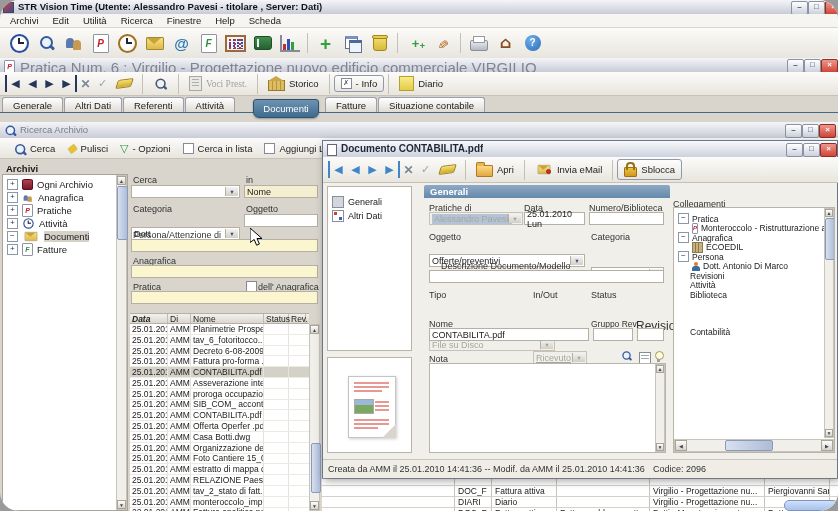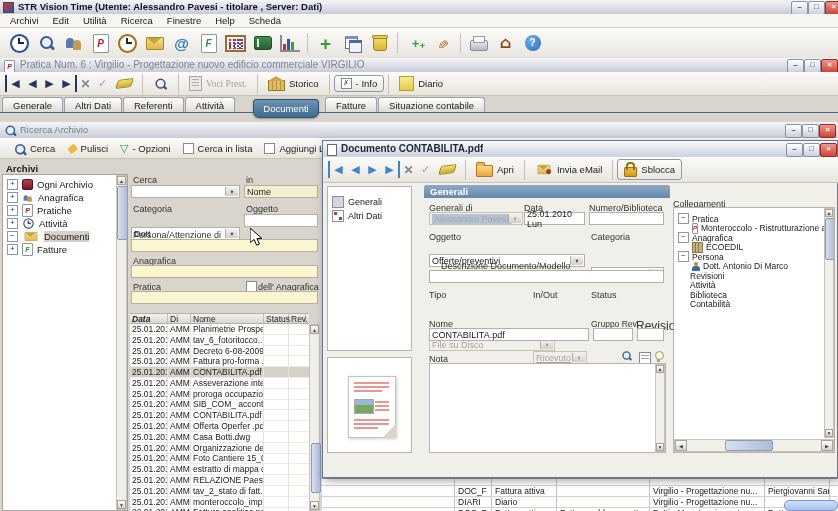--- a/index.html
+++ b/index.html
@@ -1,17 +1,17 @@
 <!DOCTYPE html>
 <html><head>
 <meta charset="utf-8">
 <style>
   html,body{margin:0;padding:0;background:#9a9a9a;}
   .screen{position:relative;width:838px;height:511px;overflow:hidden;background:#d9d5cc;
-          font-family:"Liberation Sans",sans-serif;font-size:9.5px;color:#1a1a1a;cursor:default;}
+          font-family:"Liberation Sans",sans-serif;font-size:9.5px;color:#1a1a1a;cursor:default;border-radius:19px;}
   .a{position:absolute;}
   .flex{display:flex;align-items:center;}
   .nw{white-space:nowrap;overflow:hidden;}
 
   
   .titlebar{background:linear-gradient(#f4f5f8,#c9ccd7);border-bottom:1px solid #a8abb8;display:flex;align-items:center;}
   .wbtn{width:15px;height:12px;border:1px solid #8a92a4;border-radius:2px;margin-left:1px;
         background:linear-gradient(#ffffff,#ccd1dc);font:bold 8px/10px "Liberation Sans",sans-serif;
         color:#3a4254;text-align:center;display:inline-block;}
   .wbtn.close{background:linear-gradient(#f0958a,#cf4638);color:#fff;border-color:#8f2f24;}
@@ -243,21 +243,21 @@
     <span class="tico">
         <i class="ic-home">⌂</i>
       </span>
     <span class="tico">
         <i class="ic-help">?</i>
       </span>
   </div>
 
   <div class="a titlebar" style="left:0;top:58px;width:838px;height:14px;">
     <span class="a" style="left:4px;top:2px;"><i class="ic-page sm red" style="display:inline-flex;align-items:center;justify-content:center;">P</i></span>
-    <span class="a nw" style="left:20px;top:1px;color:#7e8490;font-size:10px;">Pratica Num. 6 : Virgilio - Progettazione nuovo edificio commerciale VIRGILIO</span>
+    <span class="a nw" style="left:20px;top:1px;color:#7e8490;font-size:15px;">Pratica Num. 6 : Virgilio - Progettazione nuovo edificio commerciale VIRGILIO</span>
     <span class="a wbtn" style="left:786px;top:1px;">–</span>
     <span class="a wbtn" style="left:803px;top:1px;">□</span>
     <span class="a wbtn close" style="left:820px;top:1px;">×</span>
   </div>
 
   <div class="a tbar" style="left:0;top:72px;width:838px;height:23px;padding-left:5px;">
     <span class="nav-g bar-l">◀</span>
     <span class="nav-g">◀</span>
     <span class="nav-g">▶</span>
     <span class="nav-g bar-r">▶</span>
@@ -643,21 +643,21 @@
           <div class="sln" style="top:32px;"></div>
         <div class="ln" style="top:42px;"></div>
           <div class="ln" style="top:46px;"></div>
           <div class="ln" style="top:50px;width:24px;"></div>
         <div class="pvfold"></div>
       </div>
     </div>
 
     <div class="a sect-head" style="left:101px;top:44px;width:240px;height:13px;">Generali</div>
 
-    <span class="a lbl" style="left:106px;top:62px;">Generali di</span>
+    <span class="a lbl" style="left:106px;top:62px;">Pratiche di</span>
     <div class="a fld combo disabled" style="left:106px;top:71px;width:94px;">
         <span class="selval nw" style="max-width:76px;">Alessandro Pavesi - ti...</span>
         <span class="car dis"></span>
       </div>
     <span class="a lbl" style="left:201px;top:62px;">Data</span>
     <div class="a fld" style="left:201px;top:71px;width:61px;">
         <span>25.01.2010 Lun</span>
       </div>
     <span class="a lbl" style="left:266px;top:62px;">Numero/Biblioteca</span>
     <div class="a fld" style="left:266px;top:71px;width:75px;"></div>
@@ -740,34 +740,38 @@
         </div>
       <div class="ctree-item" style="padding-left:16px;">
           <span>Revisioni</span>
         </div>
       <div class="ctree-item" style="padding-left:16px;">
           <span>Attività</span>
         </div>
       <div class="ctree-item" style="padding-left:16px;">
           <span>Biblioteca</span>
         </div>
-      <div class="ctree-item" style="padding-left:16px;">
+      <div class="ctree-item" style="padding-left:16px;margin-top:28px;">
           <span>Contabilità</span>
         </div>
       <div class="a sb-track" style="right:0;top:0;width:10px;height:230px;">
         <div class="sb-btn" style="width:8px;height:8px;">▲</div>
         <div class="sb-thumb" style="width:8px;height:40px;margin-top:1px;"></div>
         <div class="sb-btn a" style="bottom:0;width:8px;height:8px;">▼</div>
       </div>
       <div class="a sb-track flex" style="left:0;bottom:0;width:160px;height:13px;">
         <div class="sb-btn" style="width:12px;height:11px;">◀</div>
         <div class="sb-thumb" style="width:46px;height:9px;margin-left:38px;"></div>
         <div class="sb-btn a" style="right:0;width:12px;height:11px;">▶</div>
       </div>
     </div>
 
+    <div class="a" style="left:0;top:318px;width:514px;height:18px;background:#efede6;border-top:1px solid #c8c4ba;">
+      <span class="a nw" style="left:5px;top:4px;font-size:9px;color:#333;">Creata da AMM il 25.01.2010 14:41:36 -- Modif. da AMM il 25.01.2010 14:41:36</span>
+      <span class="a nw" style="left:330px;top:4px;font-size:9px;color:#333;">Codice: 2096</span>
+    </div>
   </div>
 
   <svg class="a cursor-svg" style="left:250px;top:228px;" width="13" height="19" viewBox="0 0 13 19">
     <polygon points="0,0 0,14.5 4.2,11.5 6.6,17.2 9.4,16 7,10.5 12,10.5" fill="#ffffff" stroke="#000000" stroke-width="1"></polygon>
   </svg>
 
 </div>
 
 </body></html>

